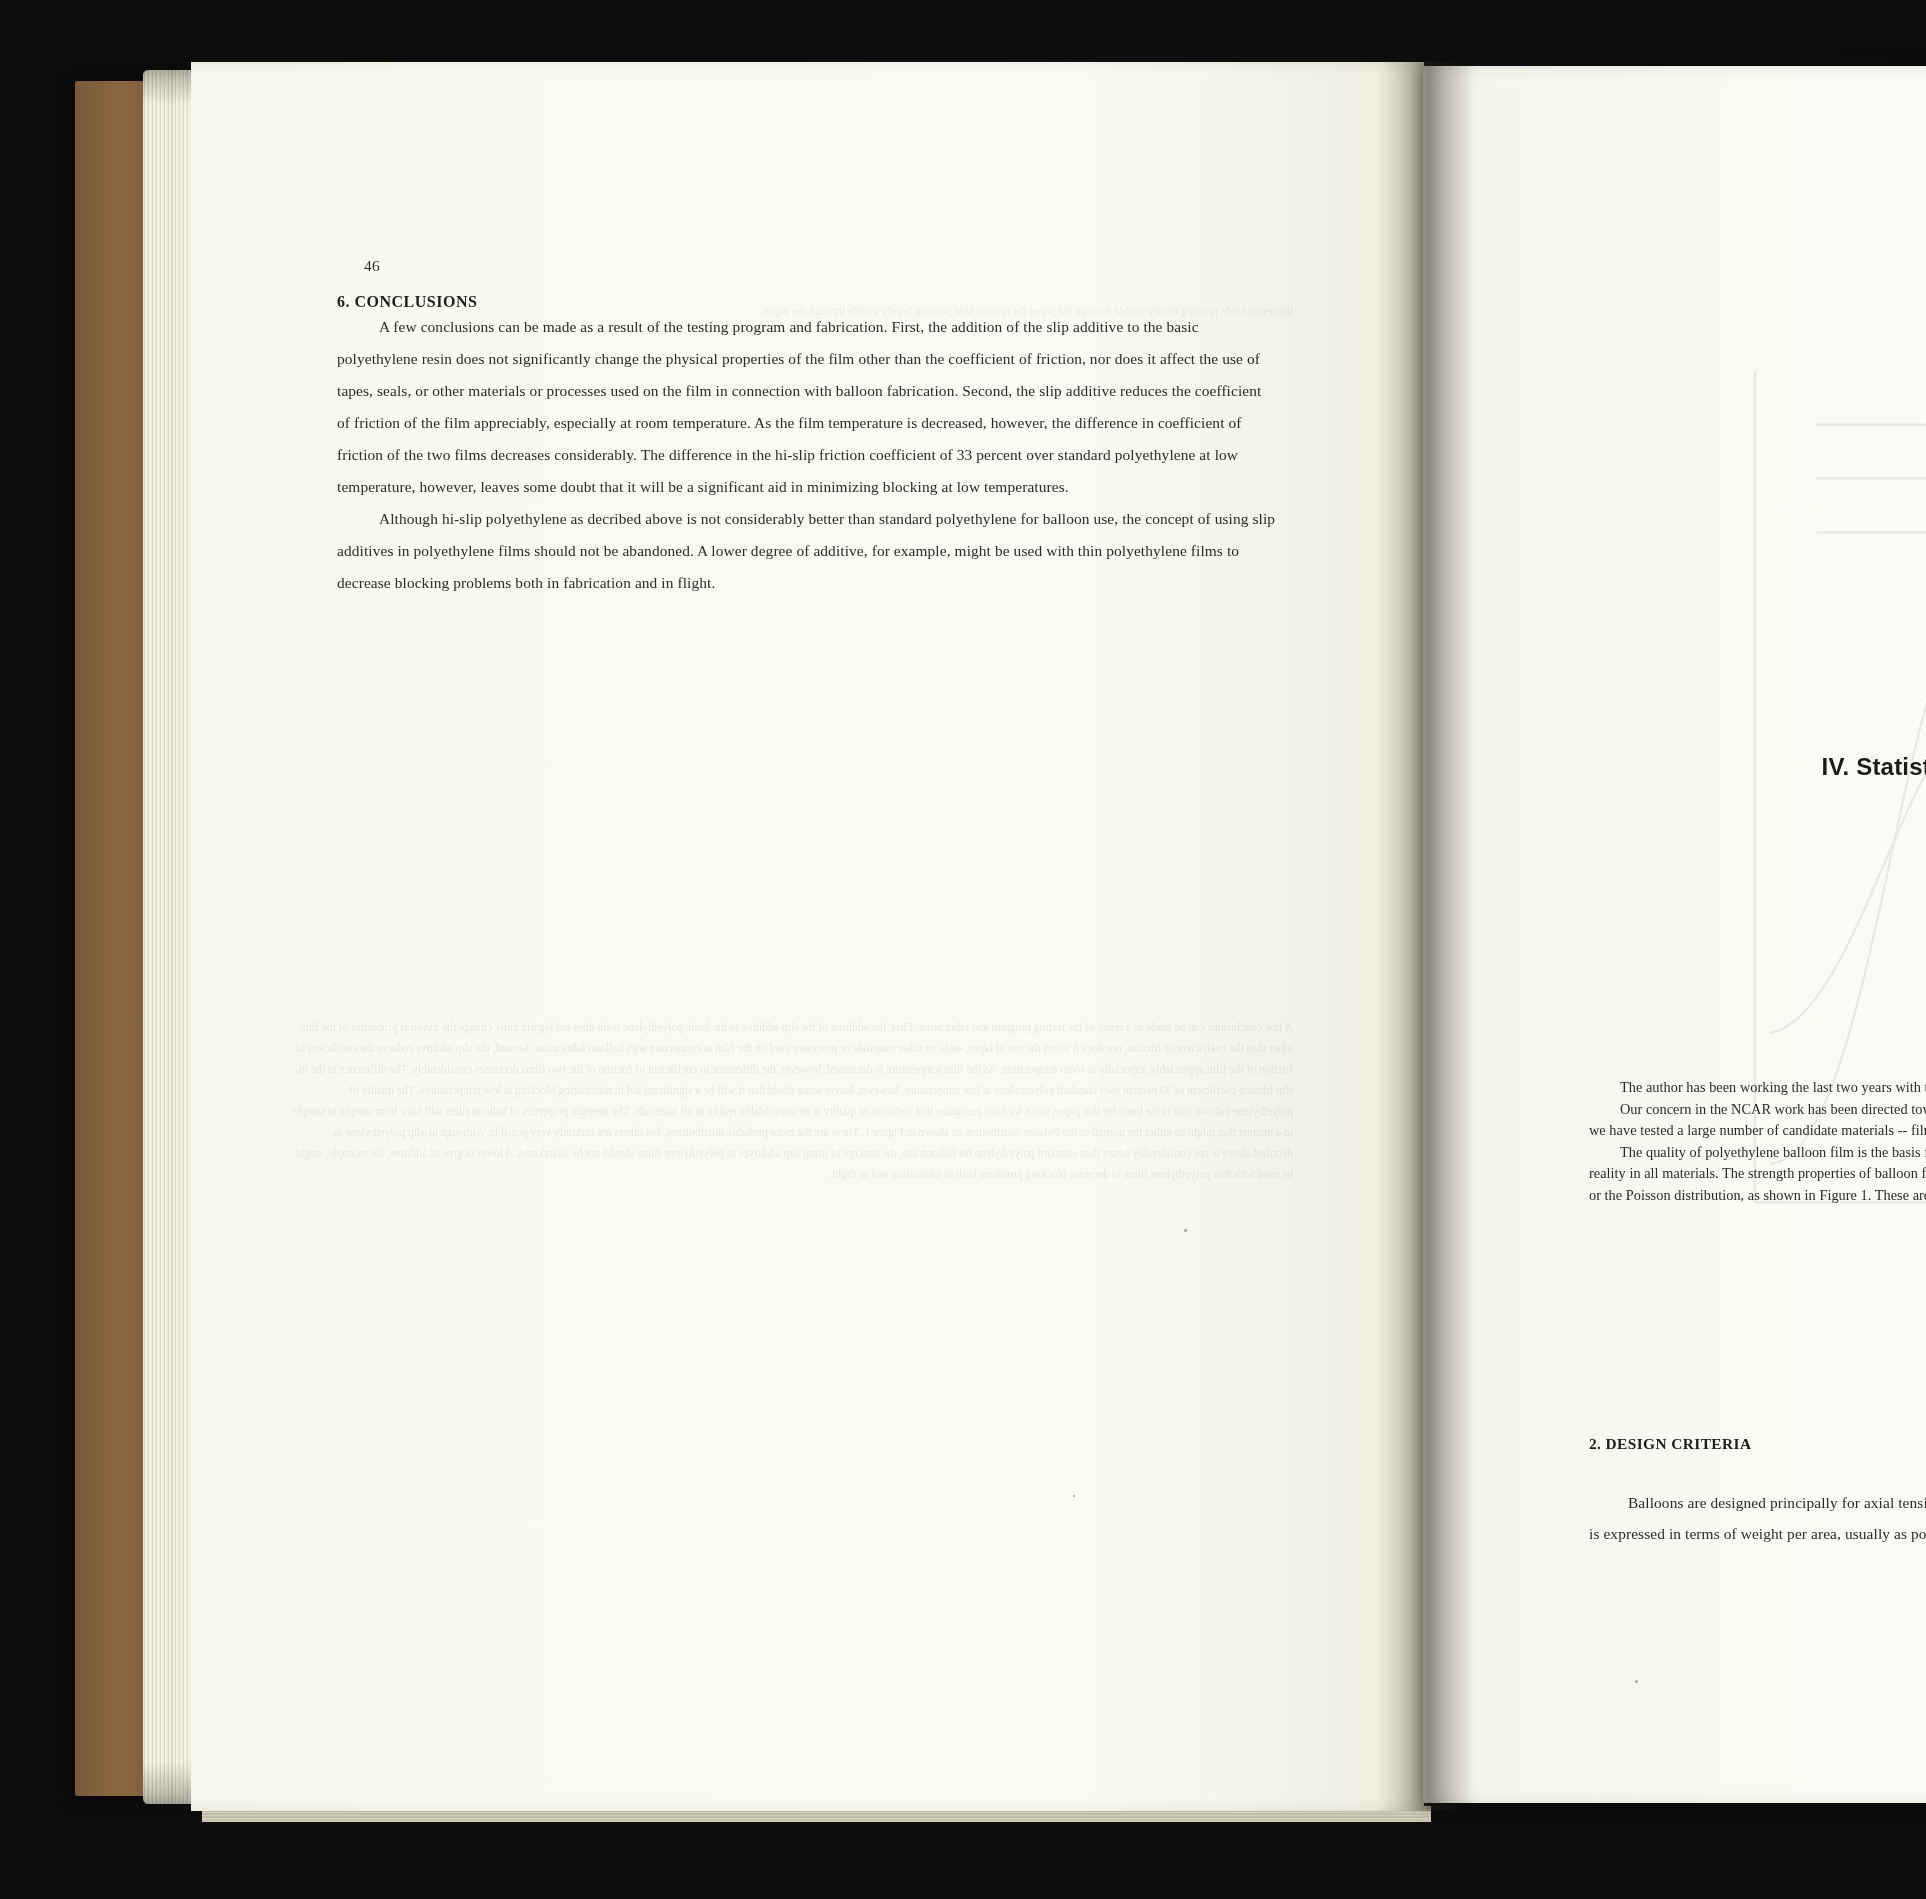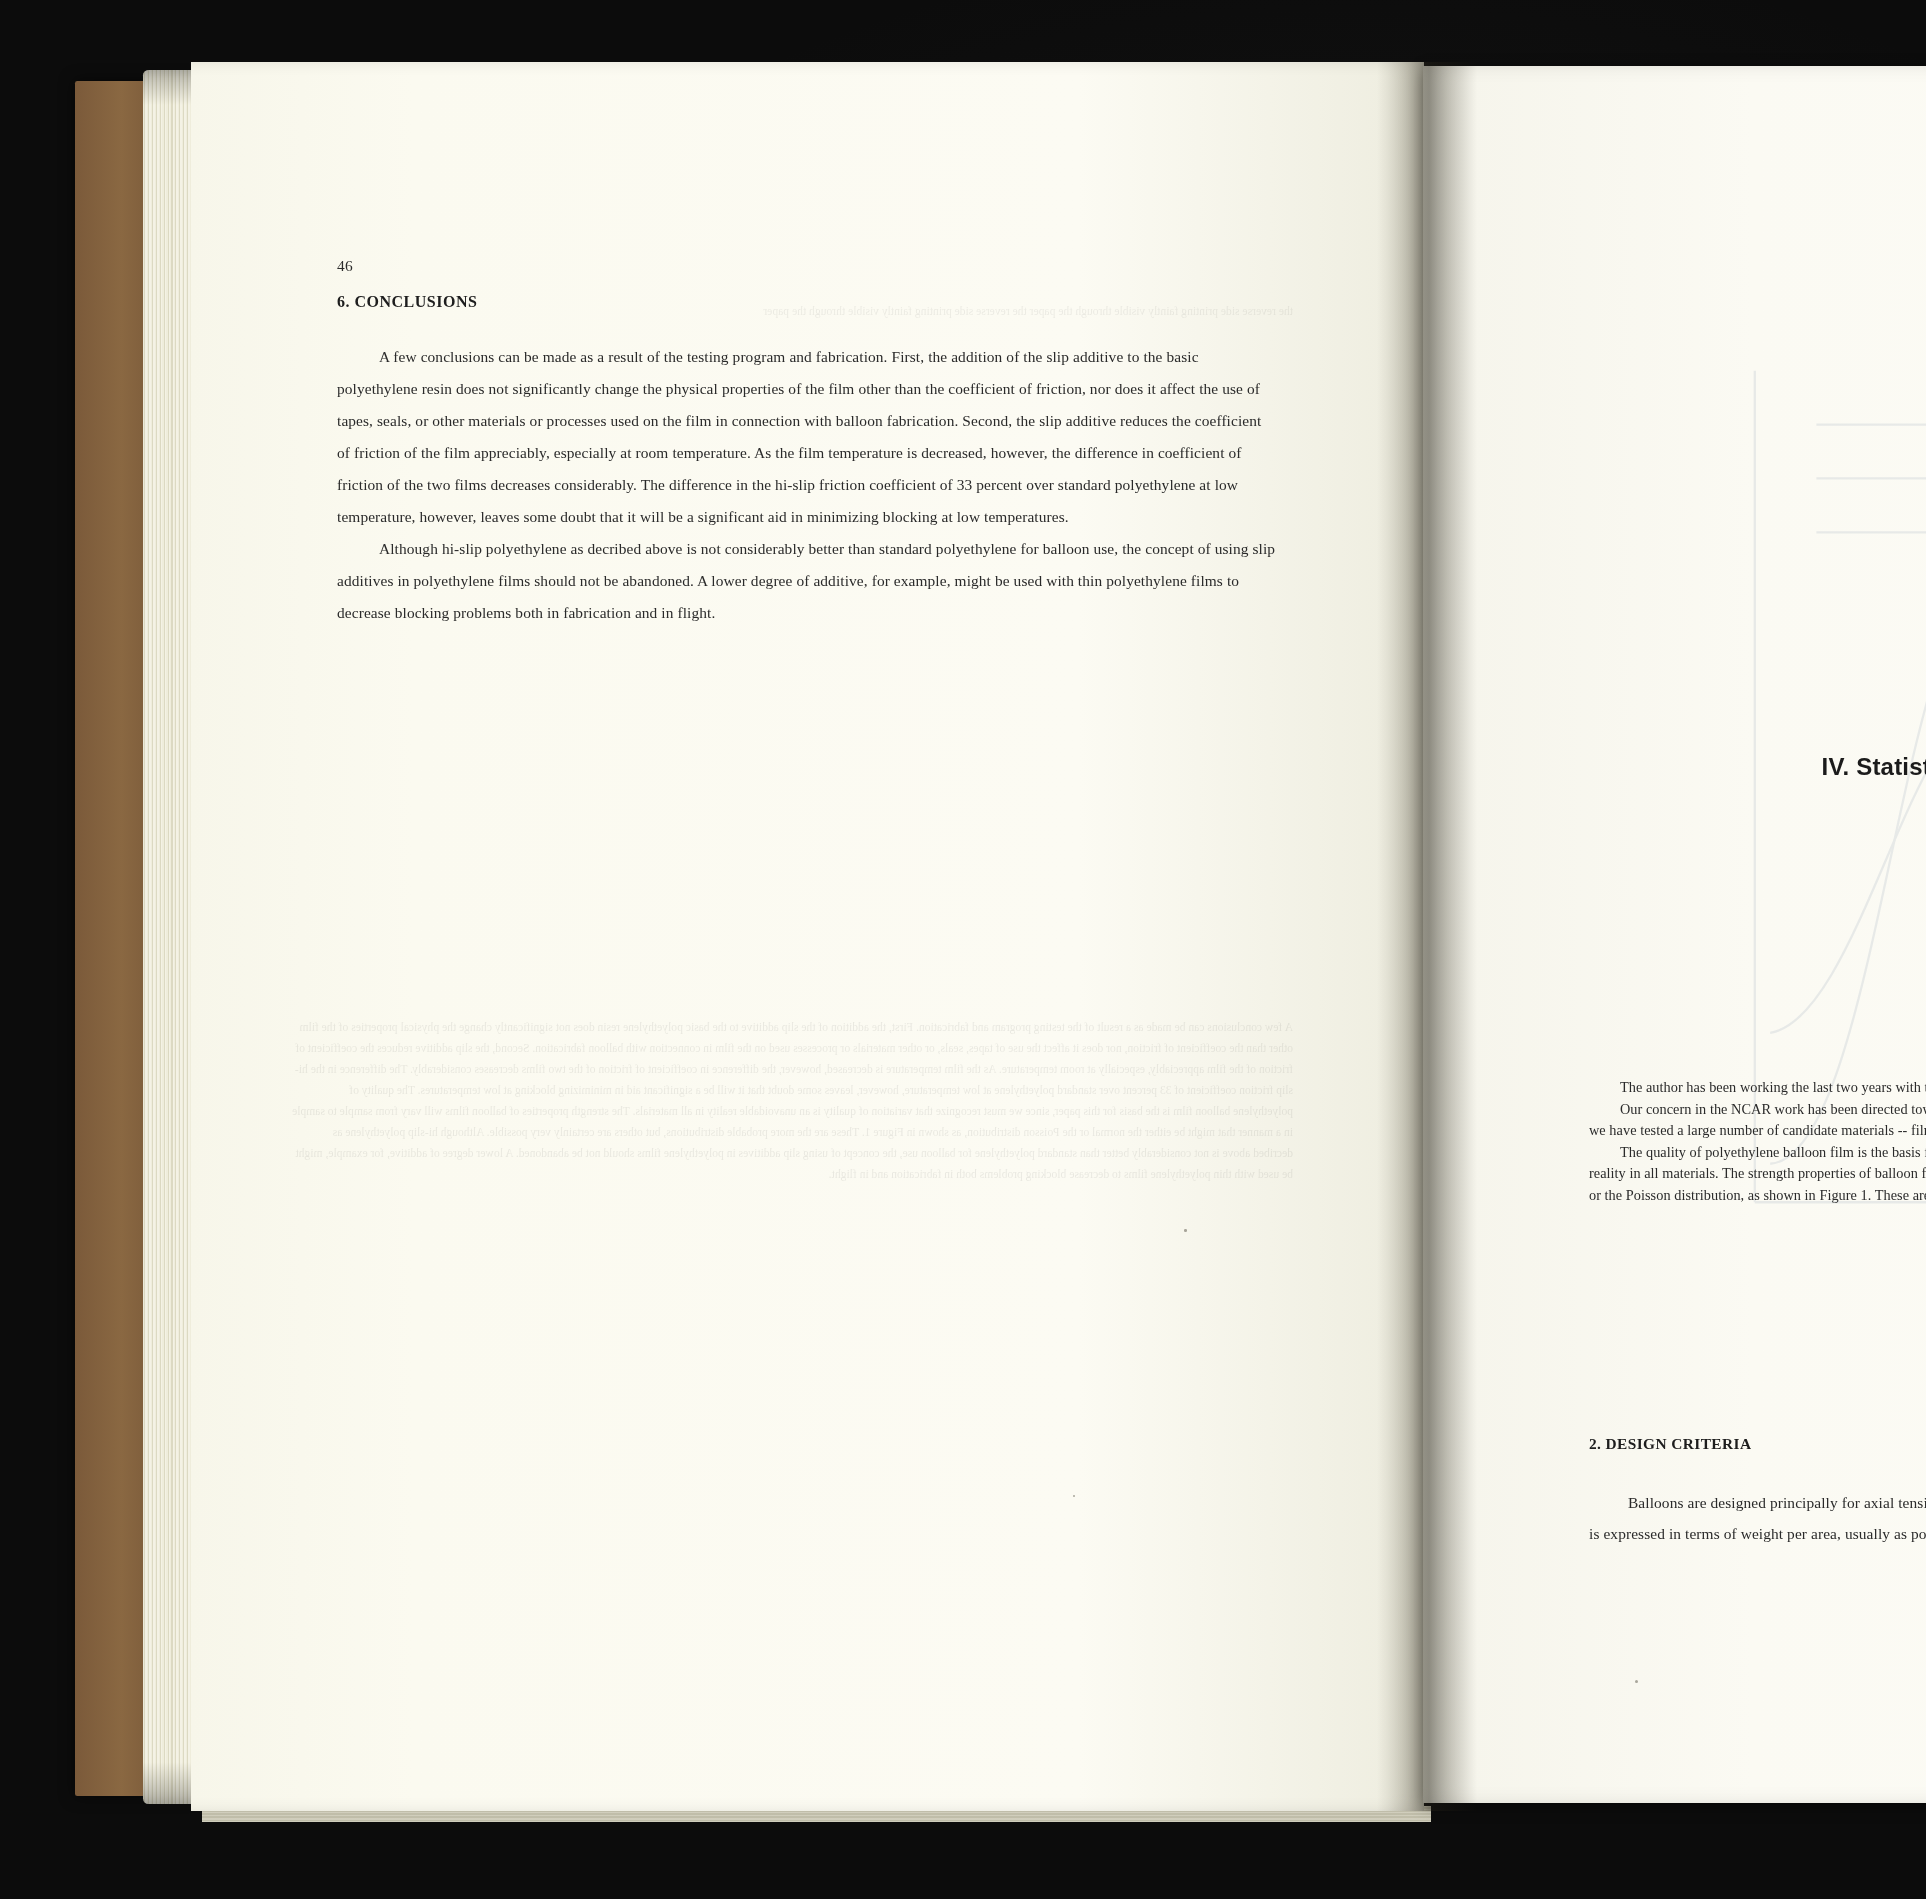--- a/index.html
+++ b/index.html
@@ -166,20 +166,21 @@
     pointer-events: none;
   }
 
   
   .pnum {
     position: absolute;
     font-family: "Liberation Serif", serif;
     font-size: 15.4px;
     color: #2b2b2b;
     letter-spacing: 0.2px;
+    margin-left: 27px;
   }
   .pnum-left { left: 262px; top: 195px; }
 
   .sec-head {
     font-family: "Liberation Serif", serif;
     font-weight: 700;
     font-size: 16px;
     letter-spacing: 0.5px;
     color: #1d1d1d;
   }
@@ -192,21 +193,21 @@
     color: #2a2a2a;
   }
   .body-left p {
     margin: 0;
     font-family: "Liberation Serif", serif;
     font-size: 15.4px;
     line-height: 32px;
     text-indent: 42px;
     letter-spacing: 0.1px;
   }
-  .body-left .head-row { margin-bottom: 30px; }
+  .body-left .head-row { }
 
   
   .title-right {
     position: absolute;
     left: 1156px;
     top: 691px;
     width: 1129px;
     text-align: right;
     font-family: "Liberation Sans", sans-serif;
     font-size: 24px;

